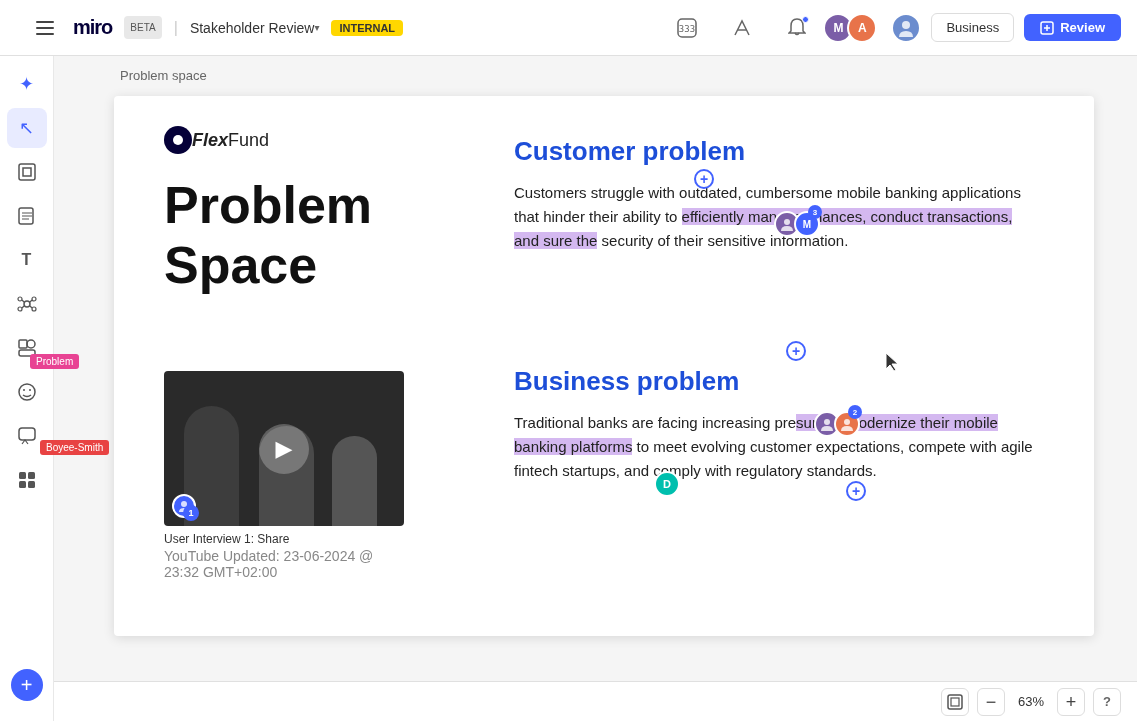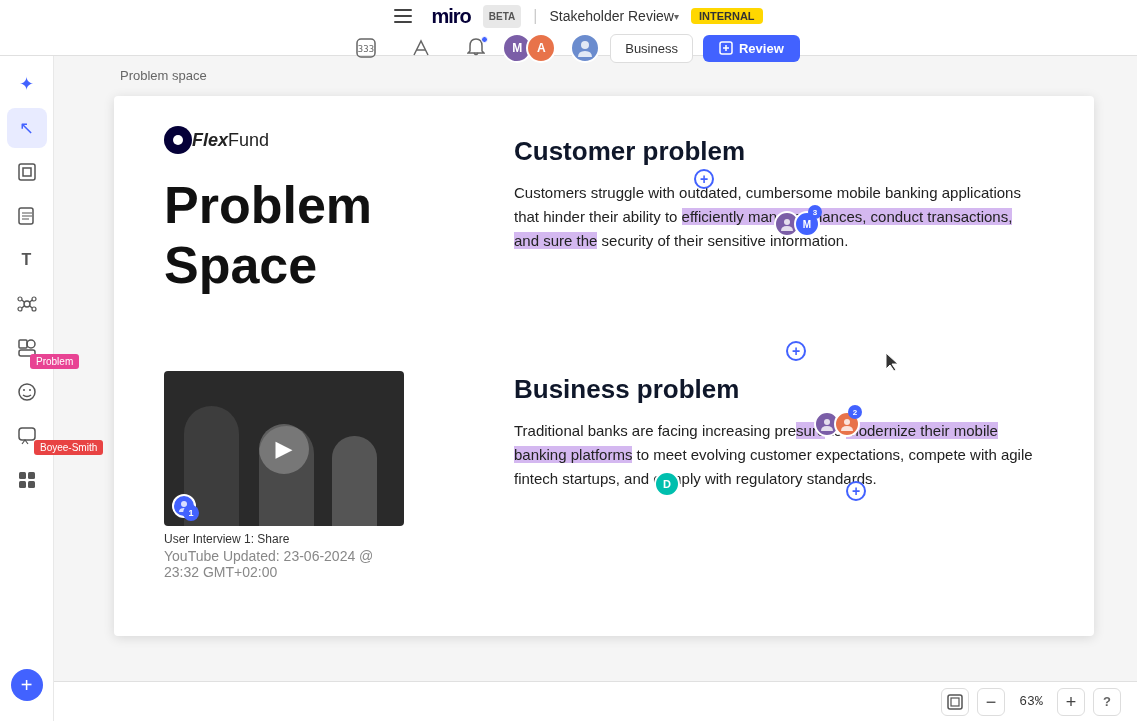--- a/index.html
+++ b/index.html
@@ -2,27 +2,27 @@
 <html><head>
   <meta charset="utf-8">
   <style>
     * { box-sizing: border-box; margin: 0; padding: 0; }
     body { font-family: -apple-system, BlinkMacSystemFont, 'Segoe UI', sans-serif; background: #f0f0f0; width: 1137px; height: 721px; overflow: hidden; position: relative; }
 
     
     .topbar {
       display: flex; align-items: center; justify-content: space-between;
       background: #fff; height: 56px; padding: 0 16px;
-      border-bottom: 1px solid #e0e0e0; position: relative; z-index: 10; flex-direction: column;
+      border-bottom: 1px solid #e0e0e0; position: relative; z-index: 10;
     }
     .topbar-left { display: flex; align-items: center; gap: 12px; }
     .topbar-right { display: flex; align-items: center; gap: 10px; }
     .miro-logo { font-weight: 700; font-size: 20px; color: #050038; letter-spacing: -1px; }
     .beta-badge {
-      background: #e8e8e8; color: #555; font-size: 10px; font-weight: 700;
+      background: #e8e8e8; color: #555; font-size: 10px; font-weight: 400;
       padding: 6px 6px; border-radius: 4px; text-transform: uppercase;
     }
     .board-name {
       display: flex; align-items: center; font-size: 14px; color: #333; cursor: pointer;
     }
     .chevron { font-size: 10px; color: #666; }
     .internal-badge {
       background: #ffd700; color: #333; font-size: 11px; font-weight: 700;
       padding: 2px 8px; border-radius: 4px;
     }
@@ -71,21 +71,21 @@
     .sidebar-add {
       width: 32px; height: 32px; border-radius: 50%; background: #4262ff; color: #fff;
       display: flex; align-items: center; justify-content: center; cursor: pointer; font-size: 20px;
     }
     
     .user-tag-bernfest {
       position: absolute; left: 30px; top: 354px; background: #e84393; color: #fff;
       font-size: 10px; padding: 2px 6px; border-radius: 3px; white-space: nowrap; z-index: 20;
     }
     .user-tag-boyee {
-      position: absolute; left: 34px; top: 440px; background: #e84343; color: #fff;
+      position: absolute; left: 40px; top: 440px; background: #e84343; color: #fff;
       font-size: 10px; padding: 2px 6px; border-radius: 3px; white-space: nowrap; z-index: 20;
     }
 
     
     .canvas {
       position: absolute; left: 54px; top: 56px; right: 0; bottom: 40px;
       background: #f5f5f5; overflow: hidden;
     }
 
     
@@ -109,29 +109,29 @@
     
     .problem-heading {
       position: absolute; left: 50px; top: 80px; font-size: 52px; font-weight: 700;
       color: #111; line-height: 1.15; width: 300px;
     }
 
     
     .customer-problem {
       position: absolute; left: 400px; top: 40px; width: 520px;
     }
-    .section-title { font-size: 26px; font-weight: 700; color: #0f172a; margin-bottom: 14px; }
+    .section-title { font-size: 26px; font-weight: 700; color: #1d4ed8; margin-bottom: 14px; }
     .section-body { font-size: 15px; color: #222; line-height: 1.6; }
 
     
     .highlight { background: #d4b8f0; }
 
     
     .business-problem {
-      position: absolute; left: 400px; top: 270px; width: 520px; margin-top: 8px;
+      position: absolute; left: 400px; top: 270px; width: 520px;
     }
 
     
     .video-card {
       position: absolute; left: 50px; top: 275px; width: 240px;
     }
     .video-thumb {
       width: 240px; height: 155px; background: #2a2a2a; border-radius: 4px;
       display: flex; align-items: center; justify-content: center; position: relative; overflow: hidden;
     }
@@ -181,21 +181,21 @@
       position: absolute; bottom: 0; right: 0; left: 54px; height: 40px;
       background: #fff; border-top: 1px solid #e0e0e0; display: flex;
       align-items: center; justify-content: flex-end; padding: 0 16px; gap: 10px; z-index: 10;
     }
     .zoom-controls { display: flex; align-items: center; gap: 8px; }
     .zoom-btn {
       width: 28px; height: 28px; border-radius: 6px; border: 1px solid #ddd;
       background: #fff; cursor: pointer; display: flex; align-items: center;
       justify-content: center; color: #444; font-size: 16px;
     }
-    .zoom-level { font-size: 13px; color: #333; min-width: 36px; text-align: center; font-family: Liberation Mono, monospace; }
+    .zoom-level { font-size: 13px; color: #333; min-width: 36px; text-align: center; }
   </style>
 </head>
 <body>
 
 <div class="topbar">
   <div class="topbar-left">
     <div class="topbar-icon">
       <svg width="18" height="14" viewBox="0 0 18 14" fill="none">
         <rect width="18" height="2" rx="1" fill="#444"></rect>
         <rect y="6" width="18" height="2" rx="1" fill="#444"></rect>

